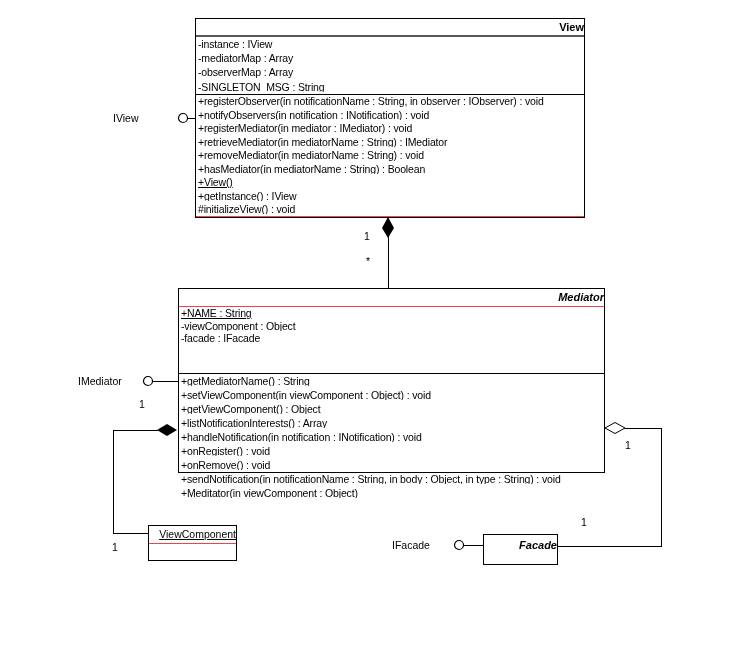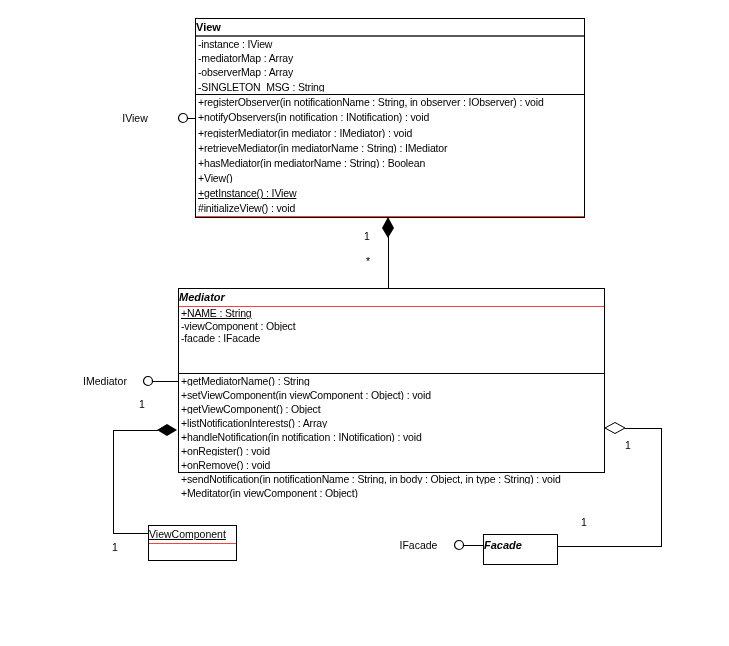--- a/index.html
+++ b/index.html
@@ -1,52 +1,53 @@
 <!DOCTYPE html>
 <html><head>
 <meta charset="utf-8">
 <style>
   * { margin:0; padding:0; box-sizing:border-box; }
   html,body { background:#fff; }
   body { font-family:"Liberation Sans","DejaVu Sans",sans-serif; color:#000; }
   .canvas { position:relative; width:729px; height:646px; background:#ffffff; overflow:hidden; }
 
   .cls { position:absolute; border:1px solid #000; background:#fff; }
-  .cls-title { font-weight:bold; font-size:11px; text-align:left; height:18px; line-height:17px; white-space:nowrap; overflow:hidden; }
+  .cls-title { font-weight:bold; font-size:11px; text-align:right; height:18px; line-height:17px; white-space:nowrap; overflow:hidden; }
   .italic { font-style:italic; }
   .thickdiv { border-bottom:2px solid #595959; }
   .thindiv  { border-bottom:1px solid #ef4444; }
   .compartment { display:flex; flex-direction:column; justify-content:space-around; }
   .row { font-size:10.5px; letter-spacing:-0.15px; line-height:1; padding-left:2px; white-space:nowrap; overflow:hidden; }
   .u { text-decoration:underline; }
 
   .hline { position:absolute; height:1px; background:#000; }
   .vline { position:absolute; width:1px;  background:#000; }
   .icon  { position:absolute; }
   .mult  { position:absolute; font-size:10.5px; line-height:1; }
-  .iface-label { position:absolute; font-size:10.5px; line-height:12px; text-align:center; white-space:nowrap; }
+  .iface-label { position:absolute; font-size:10.5px; line-height:12px; text-align:left; white-space:nowrap; }
 </style>
 </head>
 <body>
 
 <div class="canvas">
 
   <div class="cls" style="left:195px; top:18px; width:390px; height:200px;">
     <div class="cls-title thickdiv">View</div>
     <div class="compartment" style="height:57px;">
       <div class="row">-instance : IView</div>
       <div class="row">-mediatorMap : Array</div>
       <div class="row">-observerMap : Array</div>
       <div class="row">-SINGLETON_MSG : String</div>
     </div>
     <div class="compartment thindiv" style="height:123px; border-top:1px solid #000;">
       <div class="row">+registerObserver(in notificationName : String, in observer : IObserver) : void</div>
       <div class="row">+notifyObservers(in notification : INotification) : void</div>
       <div class="row">+registerMediator(in mediator : IMediator) : void</div>
       <div class="row">+retrieveMediator(in mediatorName : String) : IMediator</div>
+      <div class="row">+removeMediator(in mediatorName : String) : void</div>
       <div class="row">+hasMediator(in mediatorName : String) : Boolean</div>
       <div class="row u">+View()</div>
       <div class="row u">+getInstance() : IView</div>
       <div class="row">#initializeView() : void</div>
     </div>
   </div>
 
   <div class="cls" style="left:178px; top:288px; width:427px; height:185px;">
     <div class="cls-title italic thindiv">Mediator</div>
     <div class="compartment" style="height:38px;">

